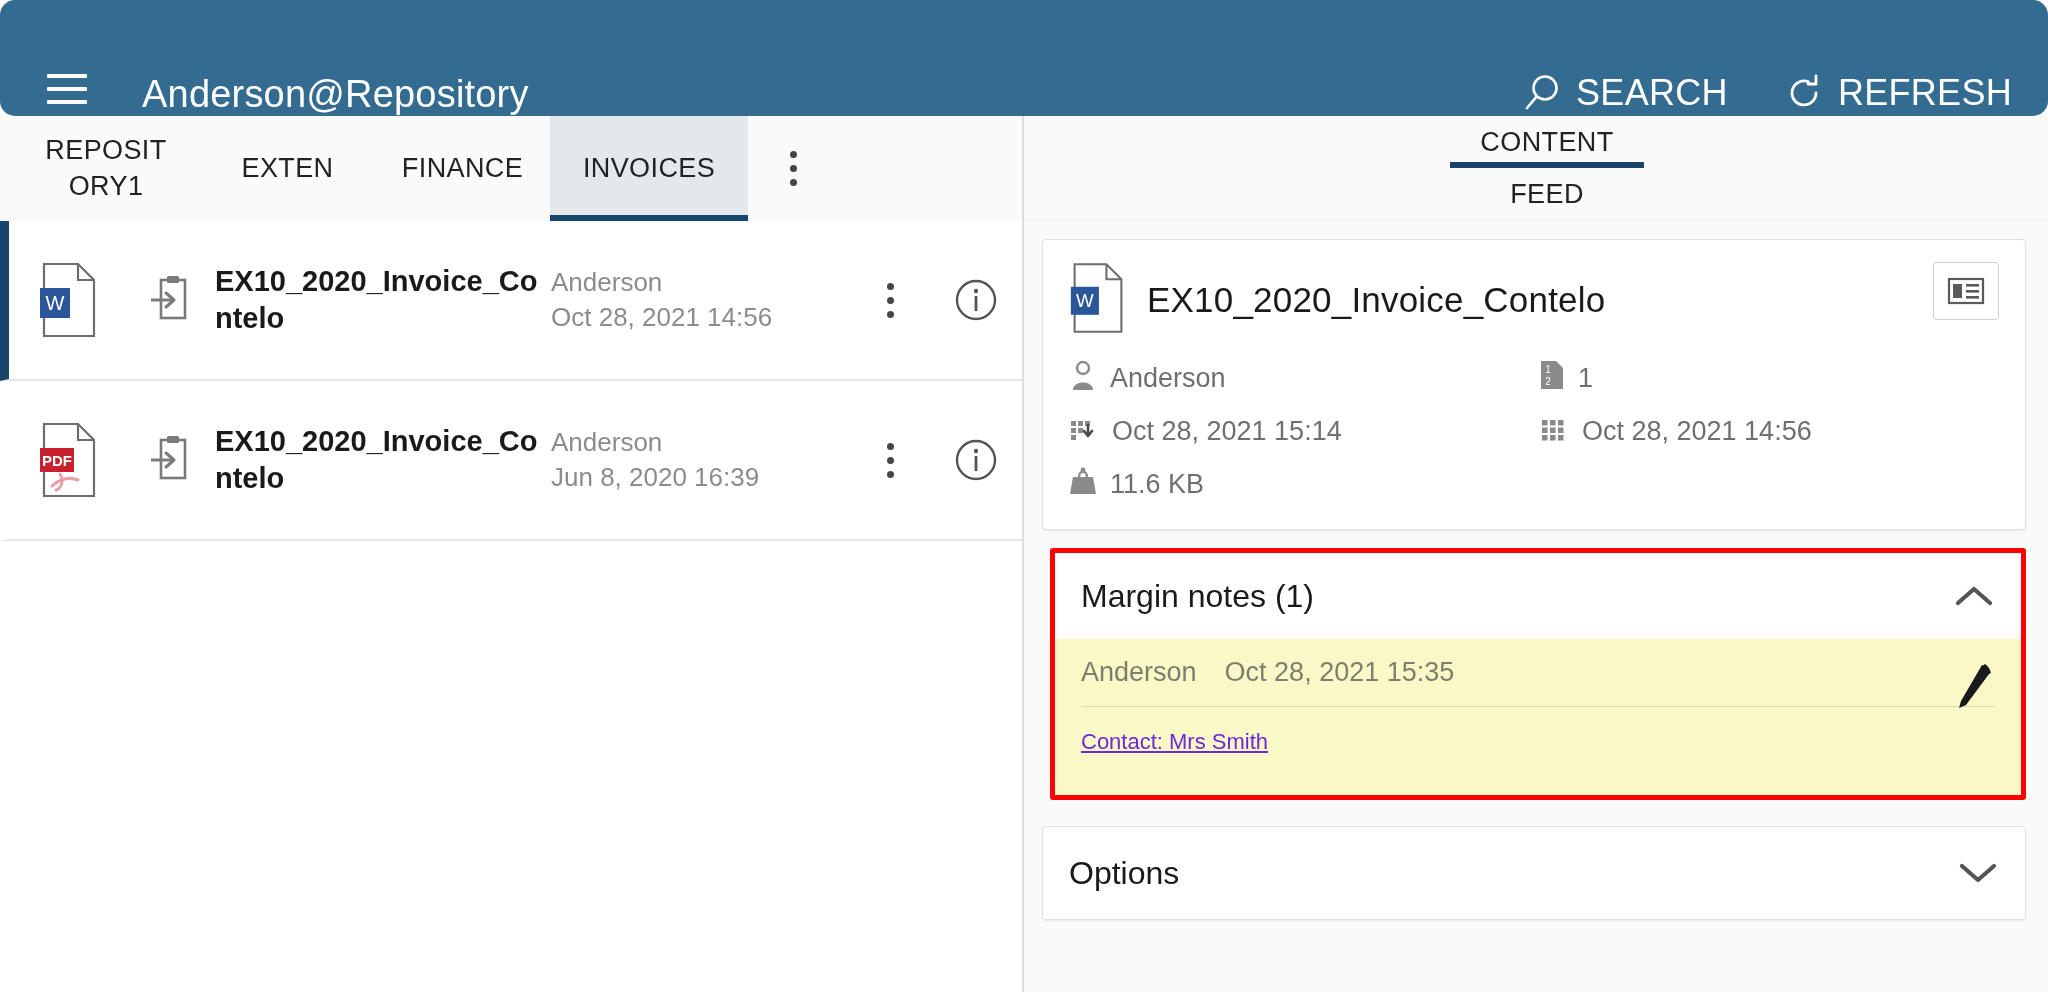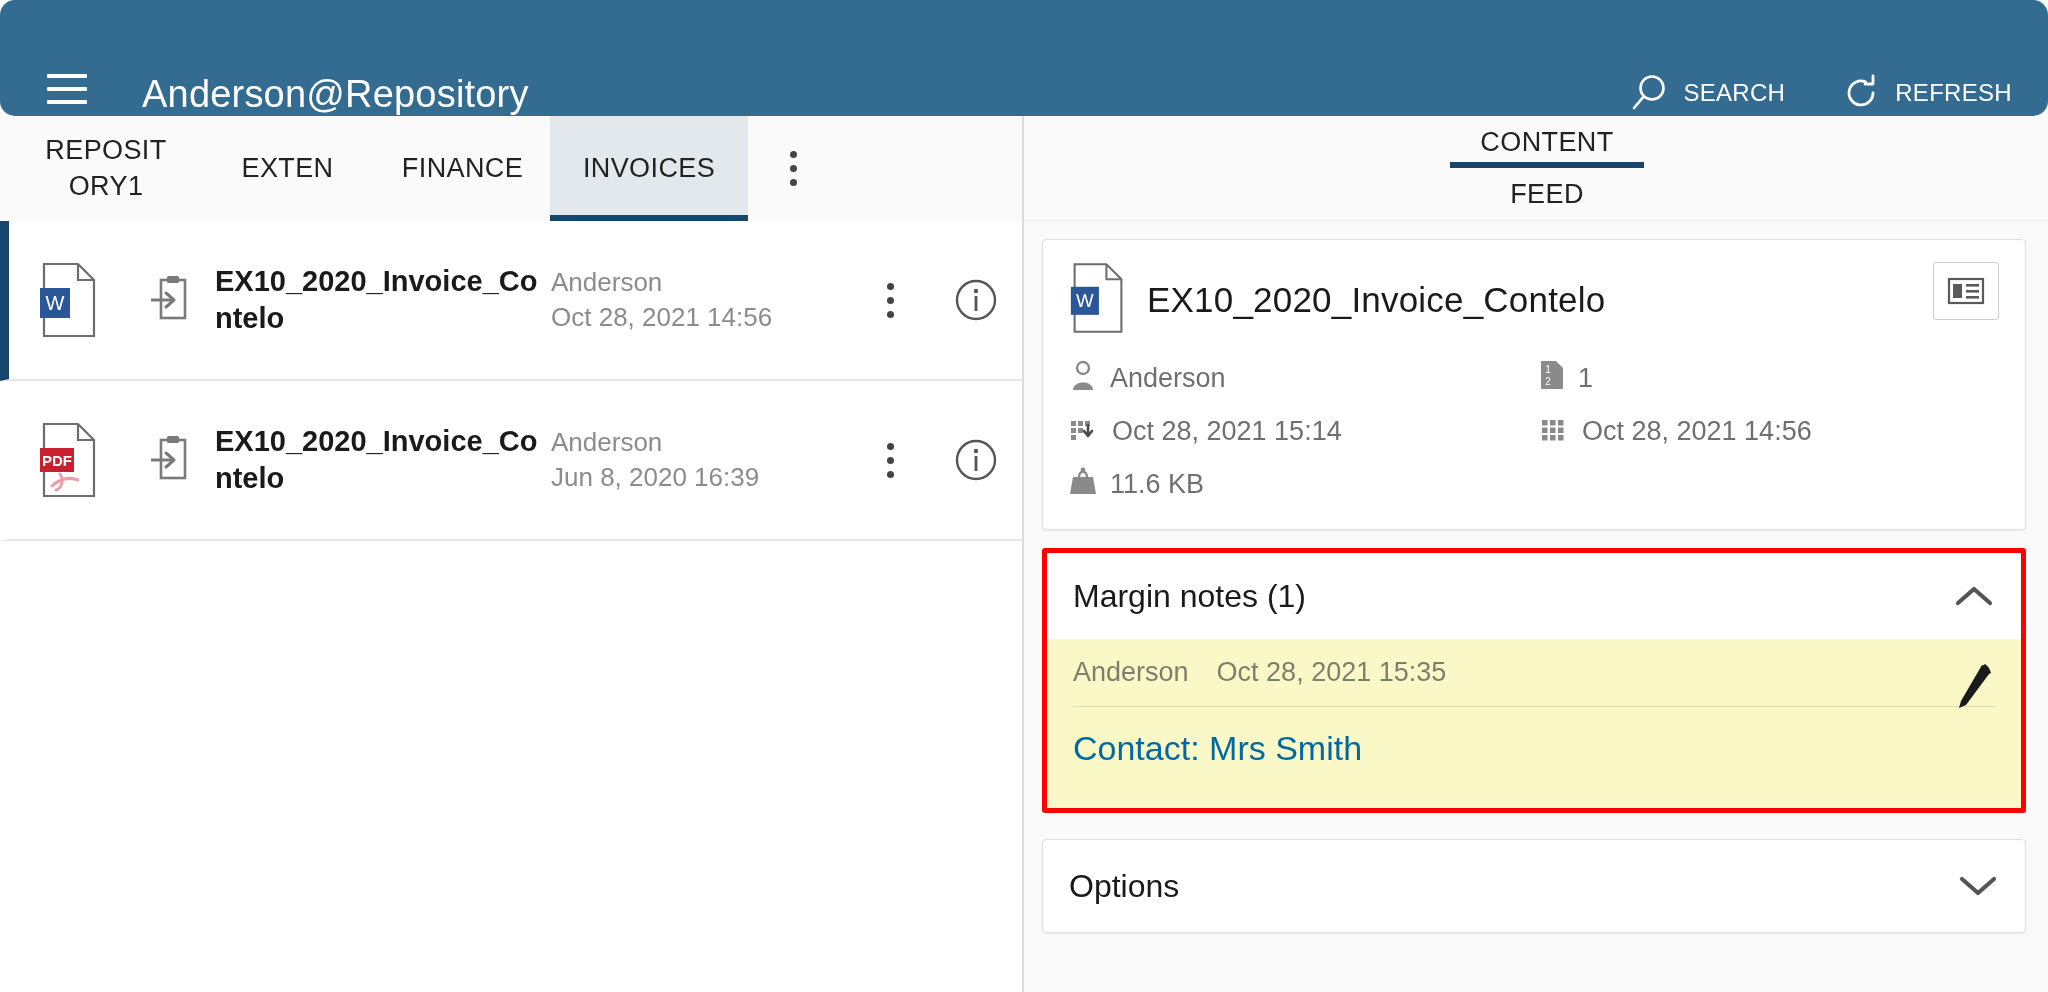--- a/index.html
+++ b/index.html
@@ -44,21 +44,21 @@
     align-items: center;
     gap: 54px;
     padding-right: 12px;
   }
   .app-action {
     display: flex; align-items: center; gap: 10px;
     cursor: pointer;
     color: #fff;
   }
   .app-action .label {
-    font-size: 24px;
+    font-size: 36px;
     letter-spacing: 0.3px;
     white-space: nowrap;
   }
   .app-action svg { display: block; }
 
   
   #body-split {
     display: flex;
     height: 876px;
     width: 2048px;
@@ -254,20 +254,21 @@
   }
   .meta-item .mval { line-height: 1; }
 
   
   #notes-card {
     border: 5px solid #FF0000;
     border-radius: 3px;
     background: #fff;
     margin-bottom: 26px;
     overflow: hidden;
+    margin-left: 8px;
   }
   .card-header {
     height: 86px;
     display: flex; align-items: center;
     padding: 0 26px;
     cursor: pointer;
   }
   .card-header .ch-title {
     font-size: 32px; color: #1a1a1a;
   }
@@ -279,22 +280,23 @@
   }
   #note-authorline {
     display: flex; align-items: baseline; gap: 28px;
     padding-bottom: 18px;
     border-bottom: 1px solid #dedbab;
     font-size: 27px;
     color: #7e7e6e;
   }
   #note-text {
     padding-top: 22px;
-    font-size: 34px;
-    color: #0369a1;
+    font-size: 22px;
+    color: #6d28d9;
+    text-decoration: underline;
   }
   #note-edit {
     position: absolute;
     top: 22px; right: 26px;
     cursor: pointer;
   }
 
   
   #options-card { margin-bottom: 24px; }
   #options-card .card-header { height: 92px; }

